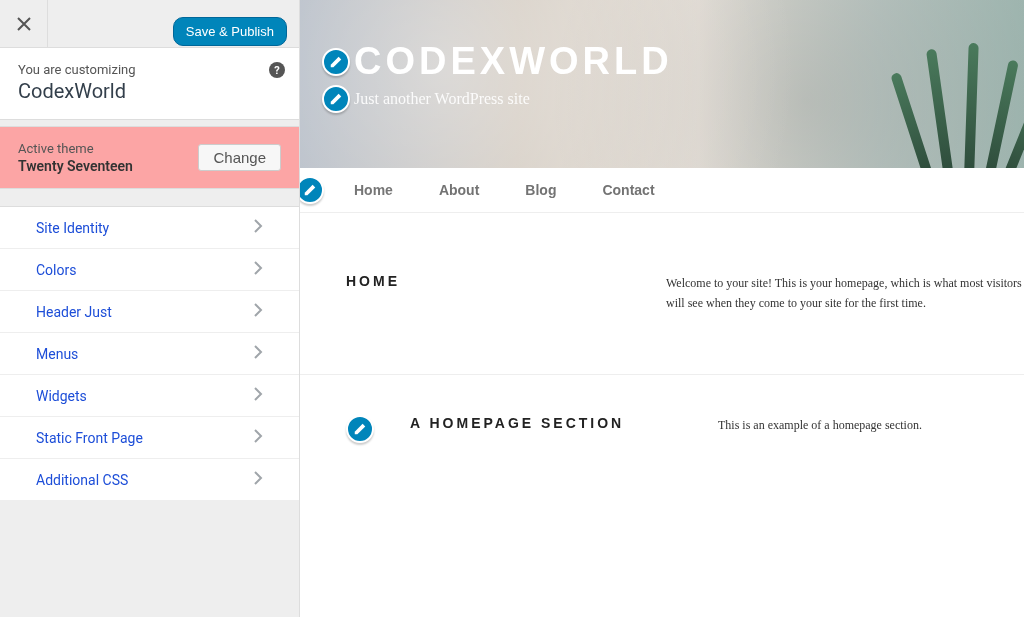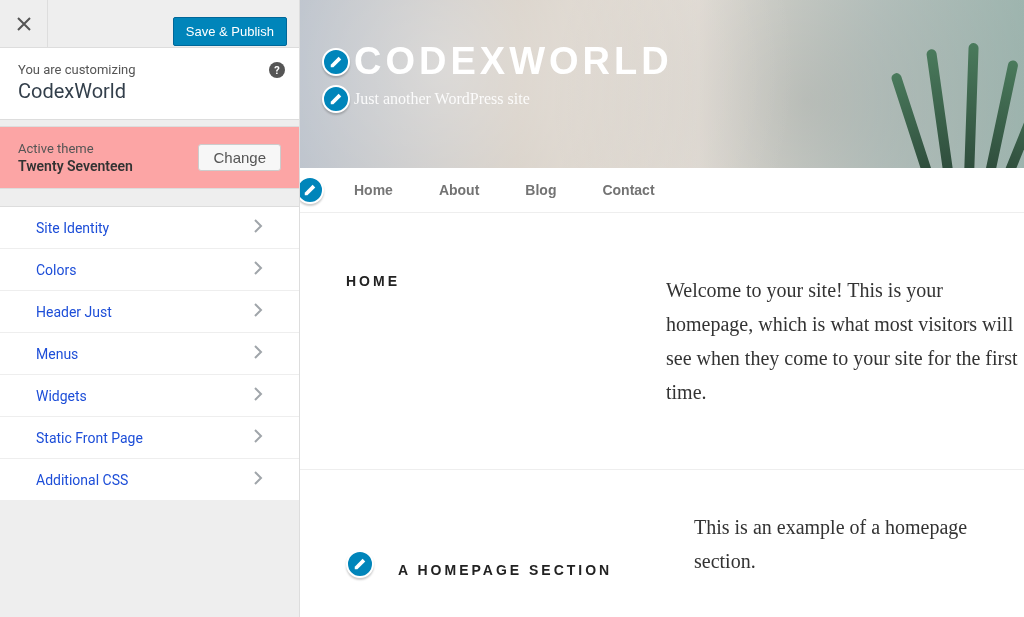--- a/index.html
+++ b/index.html
@@ -1,21 +1,21 @@
 <!DOCTYPE html>
 <html><head>
   <meta charset="utf-8">
   <style>
     * { box-sizing: border-box; margin: 0; padding: 0; }
     body { font-family: -apple-system, BlinkMacSystemFont, "Segoe UI", Roboto, sans-serif; width: 1024px; height: 617px; overflow: hidden; background: #fff; }
     .app { display: flex; height: 617px; }
     .sidebar { width: 300px; border-right: 1px solid #ddd; display: flex; flex-direction: column; background: #eee; }
     .sidebar-header { display: flex; align-items: center; justify-content: space-between; height: 48px; border-bottom: 1px solid #ddd; }
     .close-btn { width: 48px; height: 48px; display: flex; align-items: center; justify-content: center; cursor: pointer; border-right: 1px solid #ddd; color: #555; }
-    .save-btn { background: #0085ba; border: 1px solid #006799; color: #fff; font-size: 13px; padding: 6px 12px; border-radius: 2px; cursor: pointer; margin-right: 12px; margin-top: 16px; }
+    .save-btn { background: #0085ba; border: 1px solid #006799; color: #fff; font-size: 13px; padding: 6px 12px; border-radius: 10px; cursor: pointer; margin-right: 12px; margin-top: 16px; }
     .customize-info { padding: 14px 18px 16px; background: #fff; position: relative; }
     .customize-info .label { font-size: 13px; color: #555; margin-bottom: 2px; }
     .customize-info .site-name { font-size: 20px; color: #333f4b; }
     .help-icon { position: absolute; right: 14px; top: 14px; width: 16px; height: 16px; border-radius: 50%; background: #555; color: #fff; font-size: 11px; display:flex; align-items:center; justify-content:center; cursor:pointer; font-weight: bold; }
     .spacer-sm { height: 8px; background: #eee; border-top: 1px solid #ddd; border-bottom: 1px solid #ddd; }
     .theme-row { background: #fca5a5; padding: 14px 18px; display:flex; align-items:center; justify-content: space-between; border-bottom: 1px solid #ddd;}
     .theme-row .theme-meta .label { font-size: 13px; color: #555; }
     .theme-row .theme-meta .name { font-size: 14px; font-weight: 600; color: #333; margin-top:2px; }
     .change-btn { background: #f7f7f7; border: 1px solid #ccc; color: #555; font-size: 15px; padding: 4px 14px; border-radius: 3px; cursor: pointer; }
     .spacer { height: 18px; background: #eee; border-bottom: 1px solid #ddd;}
@@ -37,23 +37,23 @@
     .hero-tagline { font-family: Georgia, serif; font-size: 16px; color: rgba(255,255,255,0.9); }
     .edit-shortcut { width: 28px; height: 28px; border-radius: 50%; border: 2px solid #fff; background: #0085ba; color:#fff; display:inline-flex; align-items:center; justify-content:center; cursor:pointer; flex-shrink:0; box-shadow: 0 2px 2px rgba(0,0,0,0.2); }
     .edit-shortcut svg { width:14px; height:14px; }
     .navbar { display:flex; align-items:center; gap: 30px; padding: 14px 0 14px 8px; border-bottom: 1px solid #eee; position:relative; }
     .nav-edit-shortcut { position:absolute; left: -4px; top: 50%; transform: translateY(-50%); }
     .nav-link { font-family: Arial, sans-serif; font-size: 14px; font-weight: 700; color: #737373; cursor: pointer; }
     .nav-link.current { color: #767676; }
     .nav-inner { margin-left: 46px; display:flex; gap: 46px;}
     .content-section { display: flex; padding: 60px 0 60px 46px; gap: 0; }
     .content-label { width: 320px; font-family: Arial, sans-serif; font-size: 14px; font-weight: 800; letter-spacing: 3px; color: #222; }
-    .content-body { flex:1; font-family: Georgia, serif; font-size: 20px; color: #333; line-height: 1.7; }
+    .content-body { flex:1; font-family: Georgia, serif; font-size: 12px; color: #333; line-height: 1.7; }
     .section-divider { height: 1px; background: #eee; }
-    .section2 { padding: 40px 0 40px 46px; display:flex; align-items:flex-end; gap:0;}
+    .section2 { padding: 40px 0 40px 46px; display:flex; align-items:flex-start; gap:12px;}
     .section2 .edit-wrap { margin-right: 24px; }
   </style>
 </head>
 <body>
 
 <div class="app">
   <aside class="sidebar">
     <div class="sidebar-header">
       <div class="close-btn">
         <svg width="14" height="14" viewBox="0 0 14 14">

